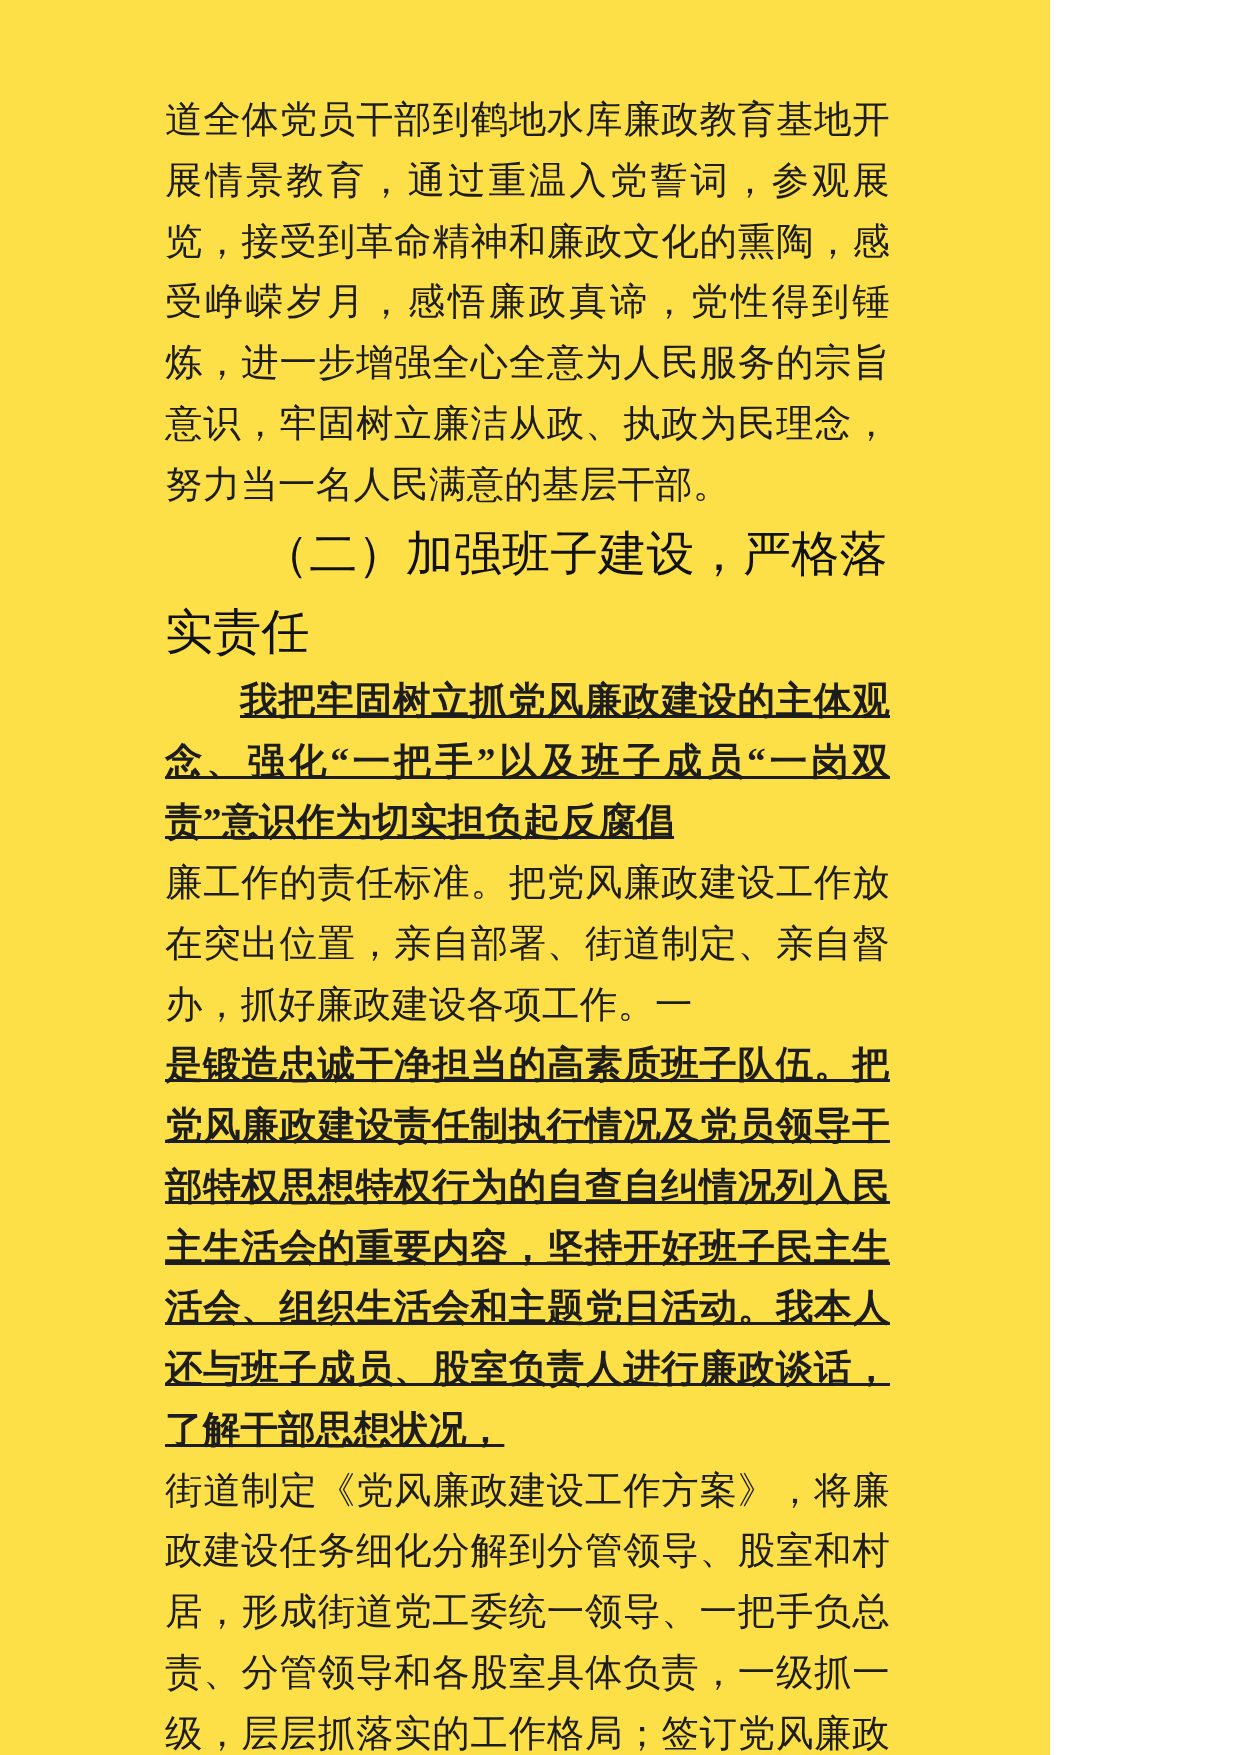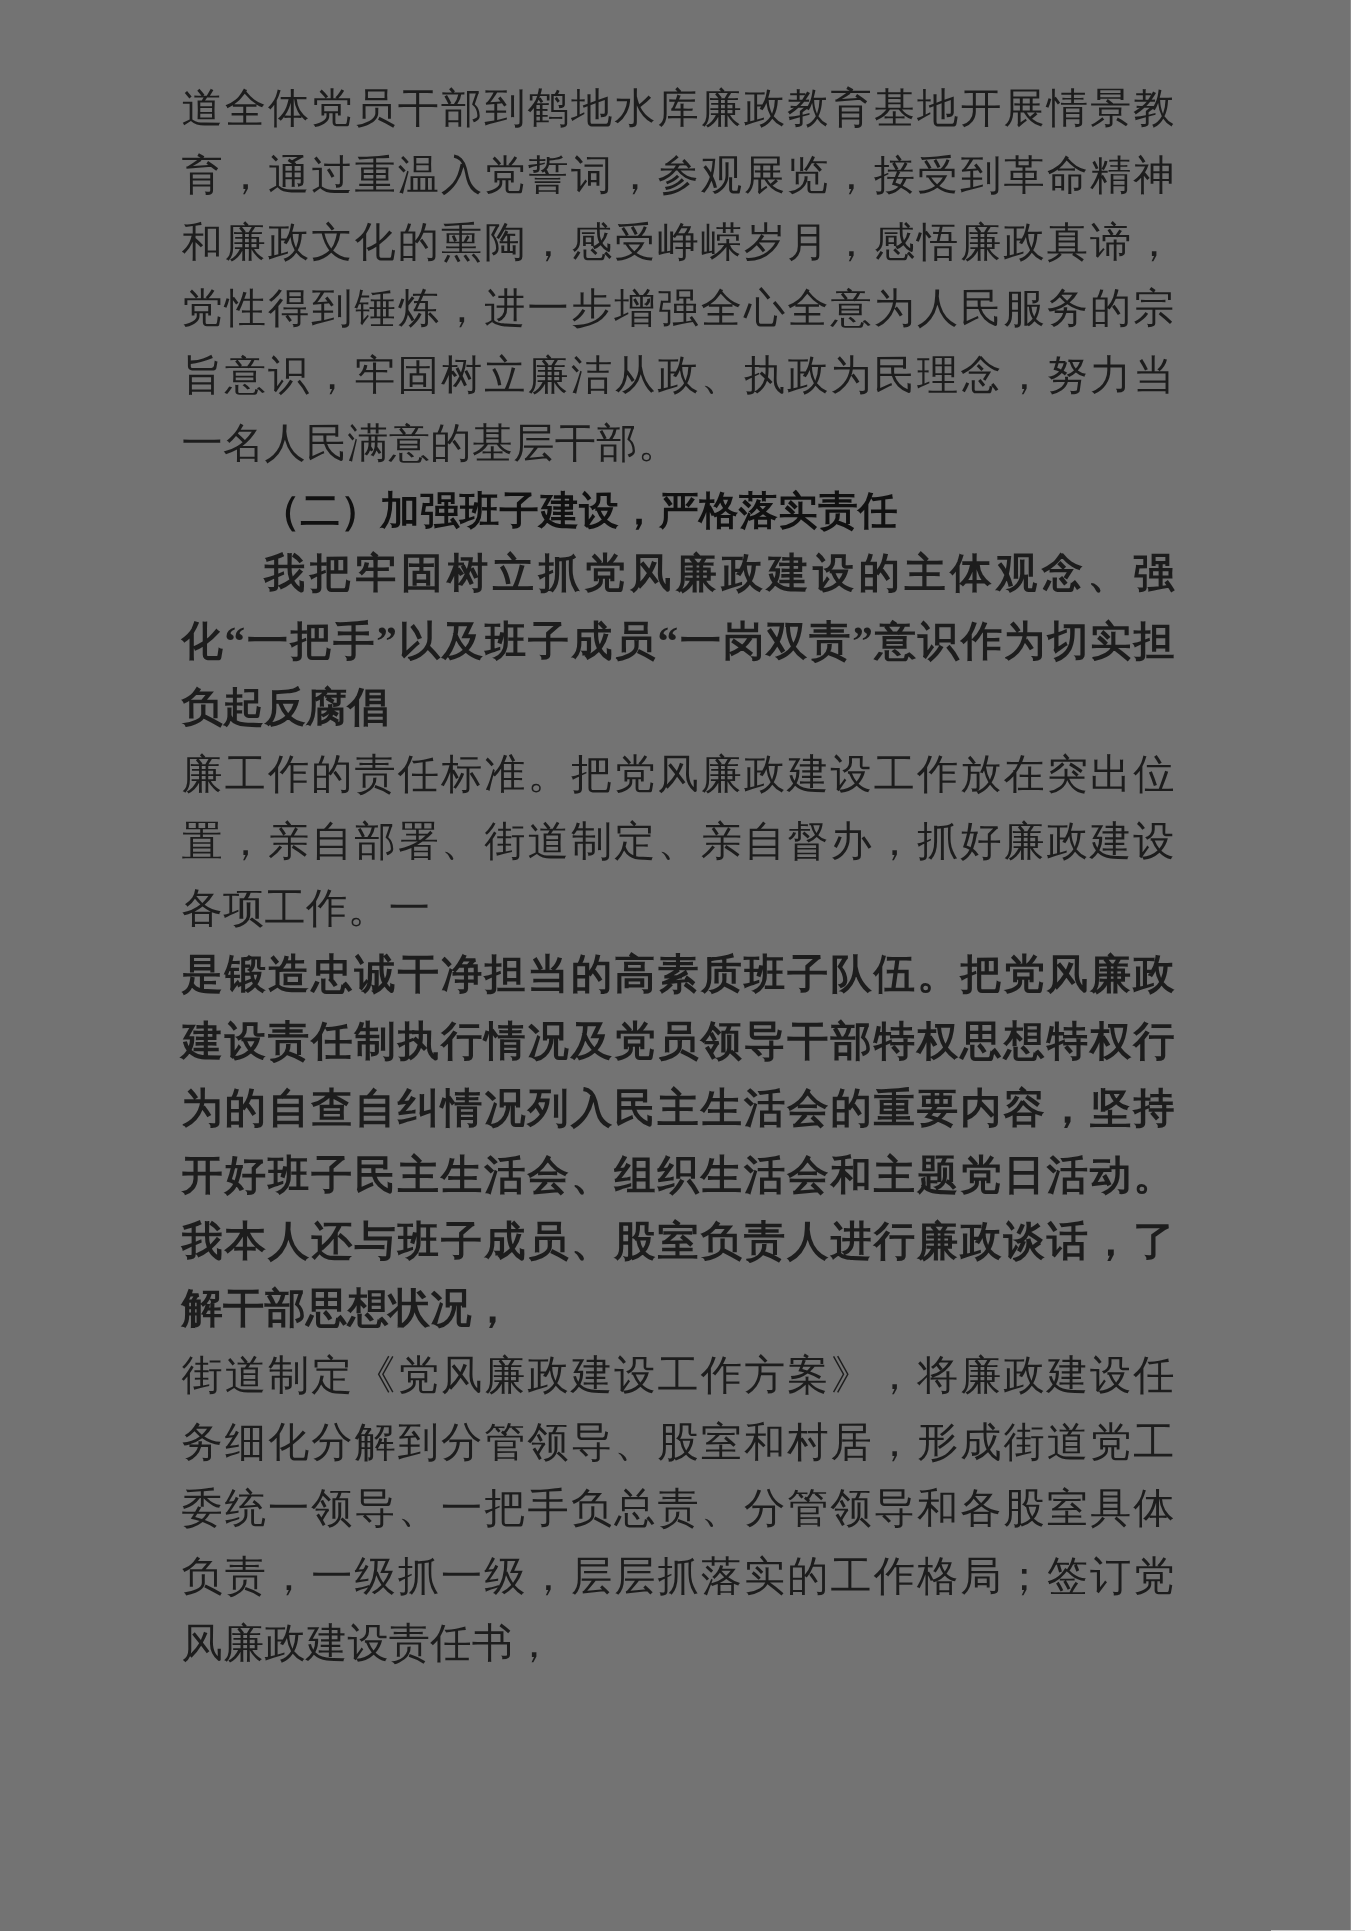--- a/index.html
+++ b/index.html
@@ -8,61 +8,62 @@
     background: #ffffff;
   }
   body {
     width: 1241px;
     height: 1755px;
     font-family: "Liberation Serif", "DejaVu Serif", serif;
     color: #1a1a1a;
   }
   .page {
     position: relative;
-    width: 1228px;
+    width: 1050px;
     height: 1755px;
     box-sizing: border-box;
-    padding: 70px 160px 60px 165px;
-    background: #737373;
+    padding: 90px 160px 60px 165px;
+    background: #fde047;
   }
   .doc-body {
     display: block;
   }
   p.para {
     margin: 0 0 0 0;
     font-size: 37.5px;
     line-height: 1.62;
     text-align: justify;
     text-justify: inter-character;
     letter-spacing: 0.2px;
     font-family: "Liberation Serif", "DejaVu Serif", serif;
     color: #1d1d1d;
   }
   p.indent {
     text-indent: 2em;
   }
   p.heading {
     margin: 0;
-    font-size: 36px;
+    font-size: 48px;
     line-height: 1.62;
     text-indent: 2em;
-    font-weight: bold;
+    font-weight: normal;
     color: #111111;
     letter-spacing: 0.2px;
   }
   
   .faded {
     color: #8d8d8d;
   }
   .mid {
     color: #4a4a4a;
   }
   .dark {
     color: #111111;
     font-weight: 600;
+    text-decoration: underline;
   }
 </style>
 </head>
 <body>
 
 <div class="page">
   <div class="doc-body">
 
     <p class="para">道全体党员干部到鹤地水库廉政教育基地开展情景教育，通过重温入党誓词，参观展览，接受到革命精神和廉政文化的熏陶，感受峥嵘岁月，感悟廉政真谛，党性得到锤炼，进一步增强全心全意为人民服务的宗旨意识，牢固树立廉洁从政、执政为民理念，努力当一名人民满意的基层干部。</p>
 

